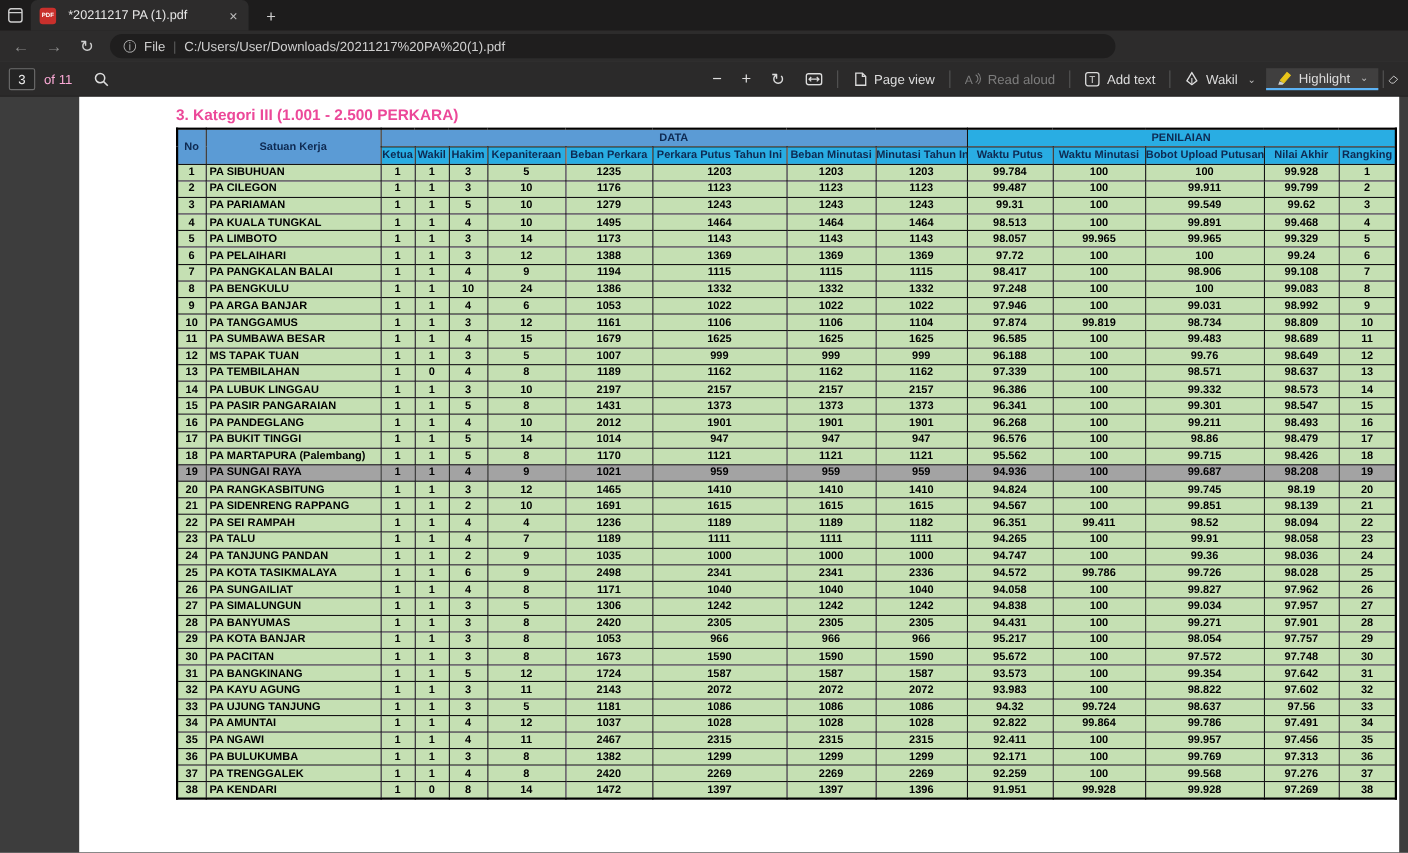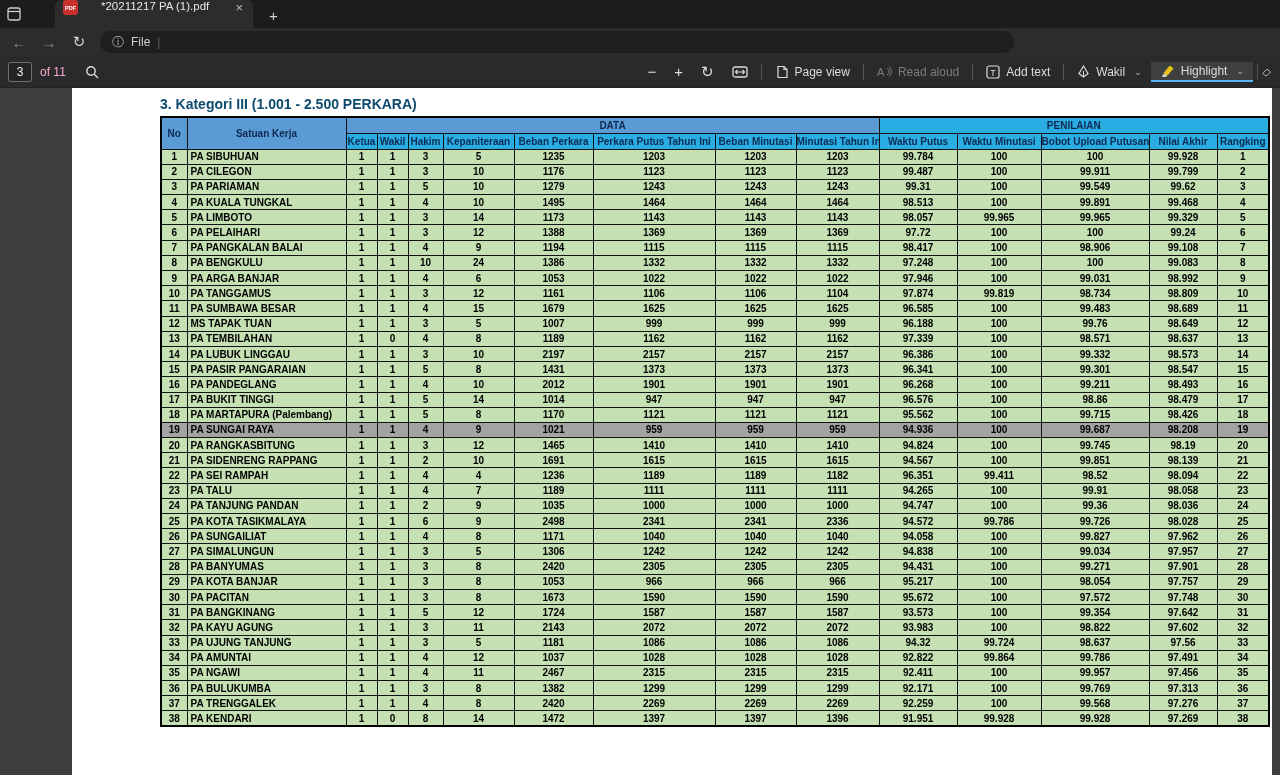--- a/index.html
+++ b/index.html
@@ -2,22 +2,22 @@
 <html><head>
 <meta charset="utf-8">
 <style>
   * { margin:0; padding:0; box-sizing:border-box; }
   html,body { width:1280px; height:775px; overflow:hidden; background:#3d3d3d;
               font-family:"Liberation Sans", sans-serif; }
 
   
   .tabbar { height:28px; background:#1d1c1c; display:flex; align-items:flex-end; }
   .tab-actions { width:28px; height:28px; display:flex; align-items:center; justify-content:center; color:#cfcfcf; }
-  .tab { height:28px; width:198px; background:#2d2c2c; border-radius:6px 6px 0 0; display:flex; 
-         padding:0 8px; gap:23px; color:#e6e6e6; font-size:11.5px;margin-left:27px; }
+  .tab { height:28px; width:198px; background:#2d2c2c; border-radius:6px 6px 0 0; display:flex; align-items:center;
+         padding:0 8px; gap:11px; color:#e6e6e6; font-size:11.5px; }
   .pdf-badge { width:15px; height:15px; background:#c9302c; border-radius:3px; color:#fff; font-size:5.5px;
                font-weight:bold; display:flex; align-items:center; justify-content:center; flex:0 0 auto; }
   .tab-title { flex:1; white-space:nowrap; overflow:hidden; }
   .tab-close { color:#bdbdbd; font-size:13px; padding:0 2px; }
   .newtab { color:#cfcfcf; font-size:15px; margin-left:10px; padding:0 6px 4px 6px; }
 
   .navbar { height:28px; background:#2d2c2c; display:flex; align-items:center; gap:4px; padding:0 6px; }
   .nav-btn { width:26px; height:22px; display:flex; align-items:center; justify-content:center;
              color:#8a8a8a; font-size:15px; }
   .nav-btn.refresh { color:#cfcfcf; }
@@ -37,21 +37,21 @@
   .tool-right { margin-left:auto; display:flex; align-items:center; }
   .vsep { width:1px; height:16px; background:#555; margin:0 4px; }
   .chev { font-size:9px; color:#bdbdbd; margin-left:3px; }
   .highlight-btn { background:#403f3f; border-bottom:2px solid #5cb3f5; height:20px; }
   .edge-sliver { width:10px; height:30px; overflow:hidden; color:#cfcfcf; display:flex; align-items:center; }
 
   
   .content { position:relative; height:687px; background:#3d3d3d; }
   .page { position:absolute; left:72px; top:0; width:1200px; height:687px; background:#ffffff; }
 
-  .doc-title { position:absolute; left:88px; top:8px; font-size:14px; font-weight:bold; color:#0c4a6e; }
+  .doc-title { position:absolute; left:88px; top:8px; font-size:14px; font-weight:bold; color:#ec4899; }
 
   table.report { position:absolute; left:88px; top:28px; border-collapse:collapse; table-layout:fixed;
                  width:1108px; }
   table.report th, table.report td { border:1px solid #131313; overflow:hidden; white-space:nowrap; }
   table.report th { font-size:10px; font-weight:bold; color:#0e2a52; height:16px; text-align:center; }
   .h-main { background:#5b9bd5; }
   .h-pen  { background:#29ade3; }
   .h-sub  { background:#29ade3; }
   table.report td { background:#c5e0b3; font-size:10px; font-weight:bold; color:#000;
                     height:15.2px; text-align:center; }
@@ -80,20 +80,21 @@
 </div>
 
 <div class="navbar">
   <div class="nav-btn">←</div>
   <div class="nav-btn">→</div>
   <div class="nav-btn refresh">↻</div>
   <div class="urlbar">
     <span class="info-ic">ⓘ</span>
     <span>File</span>
     <span class="url-sep">|</span>
+    <span>C:/Users/User/Downloads/20211217%20PA%20(1).pdf</span>
   </div>
 </div>
 
 <div class="pdfbar">
   <div class="pagebox">3</div>
   <div class="ofpages">of 11</div>
   <div class="toolbtn">
     <svg class="ic" width="14" height="14" viewBox="0 0 14 14">
         <circle cx="6" cy="6" r="4.2" fill="none" stroke="currentColor" stroke-width="1.4"></circle>
         <line x1="9.2" y1="9.2" x2="13" y2="13" stroke="currentColor" stroke-width="1.4"></line>

